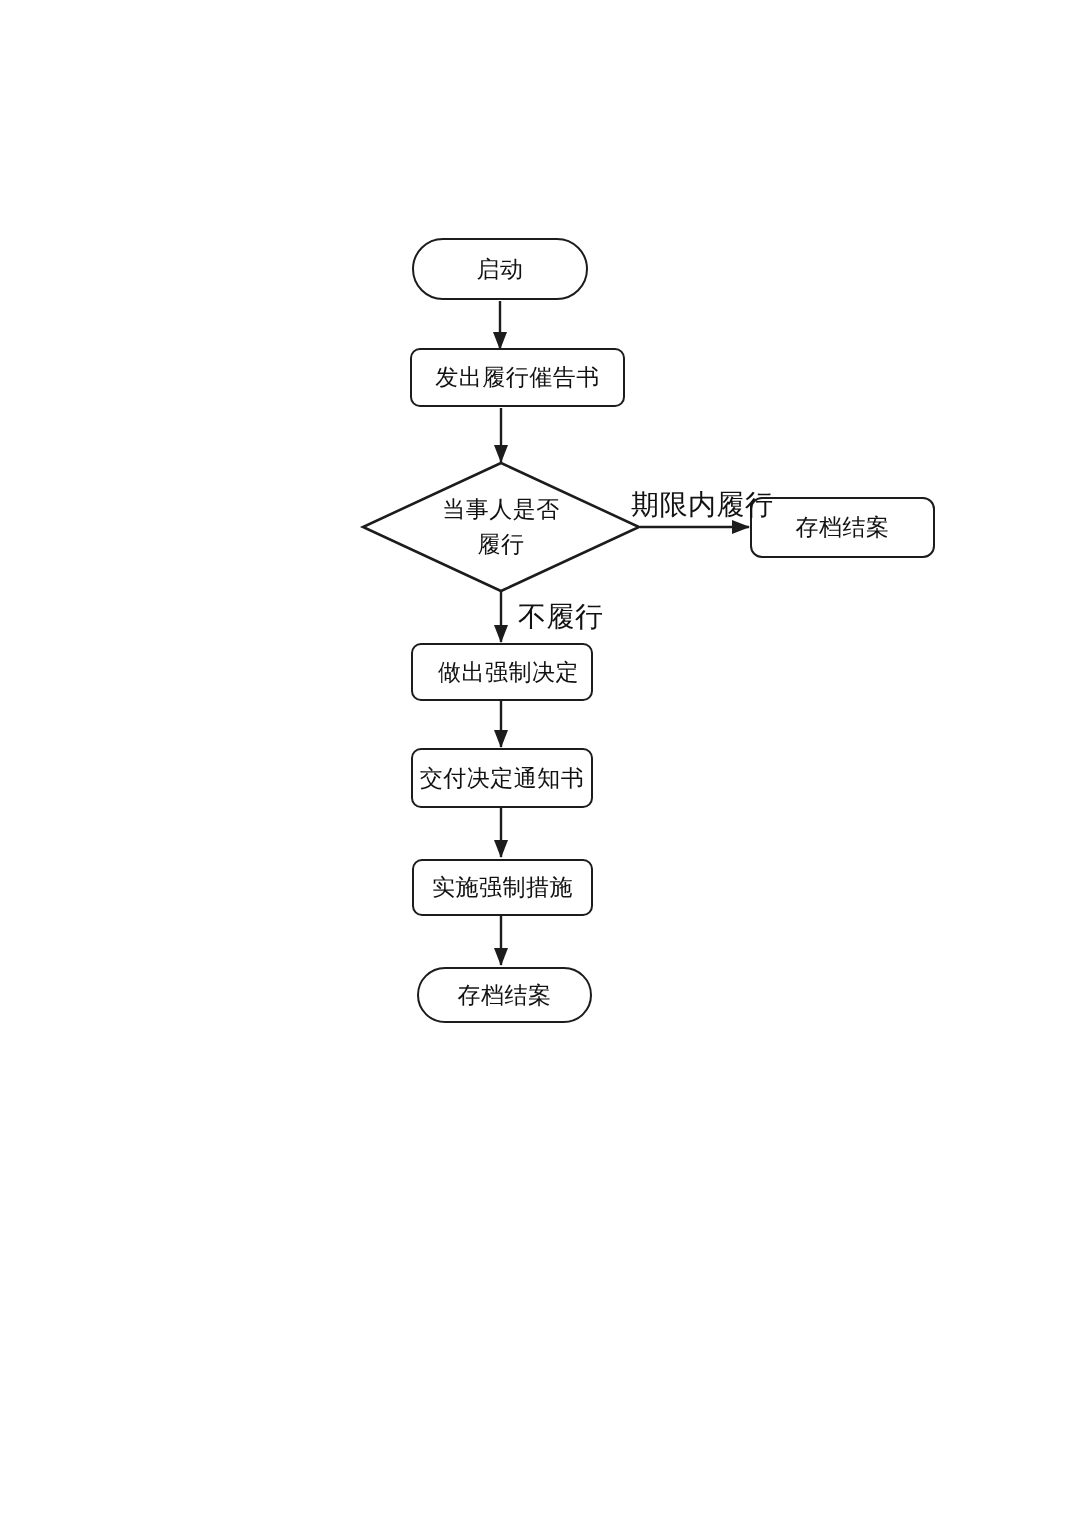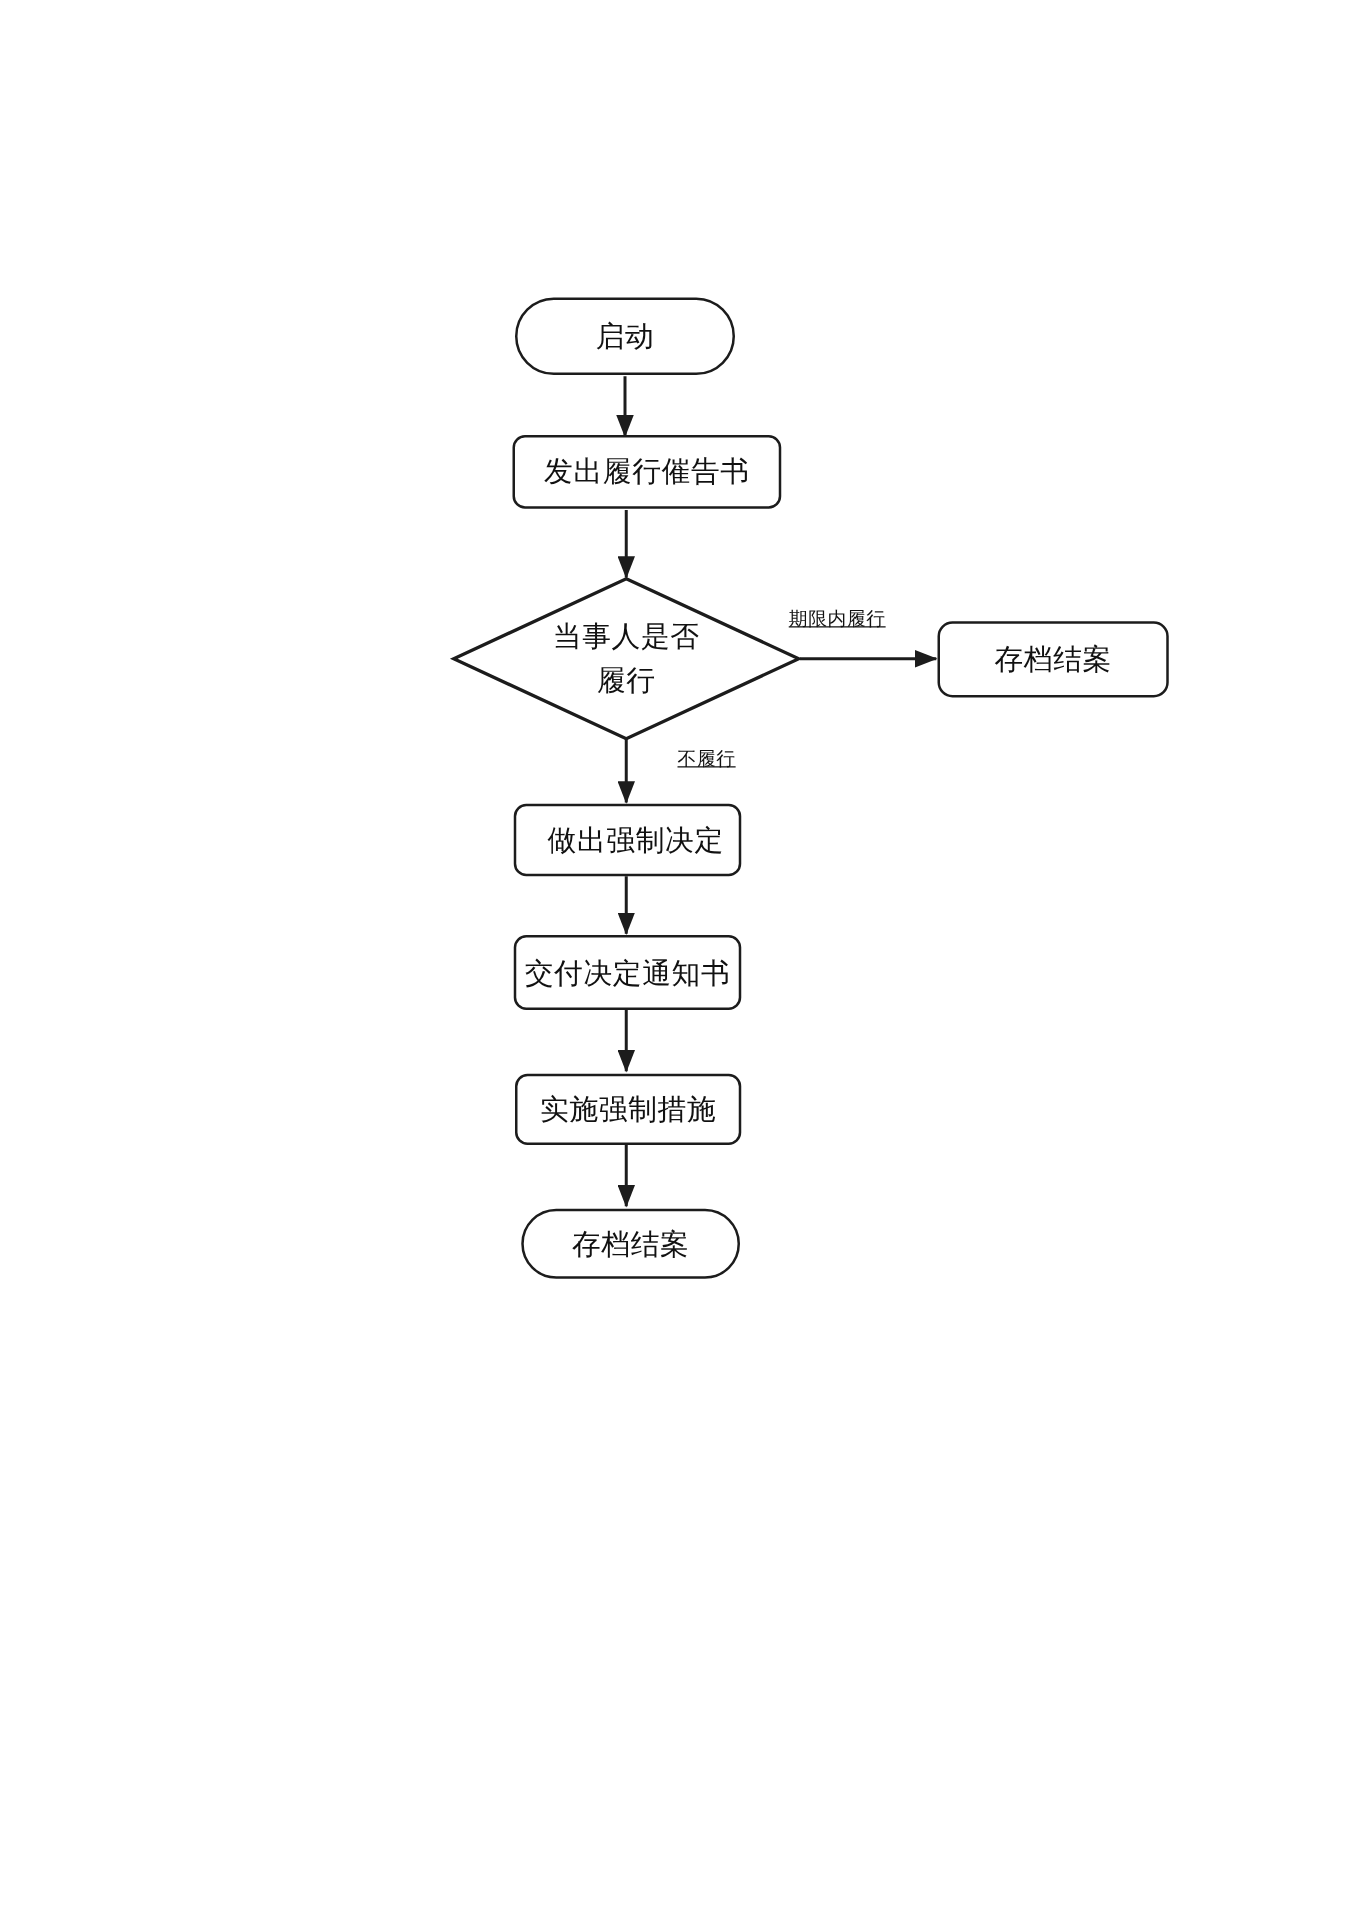--- a/index.html
+++ b/index.html
@@ -53,24 +53,23 @@
     flex-direction: column;
     align-items: center;
     justify-content: center;
     font-size: 23px;
     line-height: 35px;
     letter-spacing: 0.5px;
     text-align: center;
   }
   .edge-label {
     position: absolute;
-    font-size: 15px;
+    font-size: 28px;
     letter-spacing: 0.5px;
     white-space: nowrap;
-    text-decoration: underline;
   }
 </style>
 </head>
 <body>
 
 <div class="page">
 
   <svg class="edges" viewBox="0 0 1080 1527" xmlns="http://www.w3.org/2000/svg">
     <defs>
       <marker id="arrow" markerUnits="userSpaceOnUse" markerWidth="18" markerHeight="14" refX="17" refY="7" orient="auto">
@@ -118,15 +117,15 @@
   <div class="node process" style="left:412px; top:859px; width:181px; height:57px;">
     <span>实施强制措施</span>
   </div>
 
   <div class="node terminator" style="left:417px; top:967px; width:175px; height:56px; border-radius:28px;">
     <span>存档结案</span>
   </div>
 
   <div class="edge-label" style="left:631px; top:486px;">期限内履行</div>
 
-  <div class="edge-label" style="left:518px; top:598px;margin-left:24px;">不履行</div>
+  <div class="edge-label" style="left:518px; top:598px;">不履行</div>
 
 </div>
 
 </body></html>

